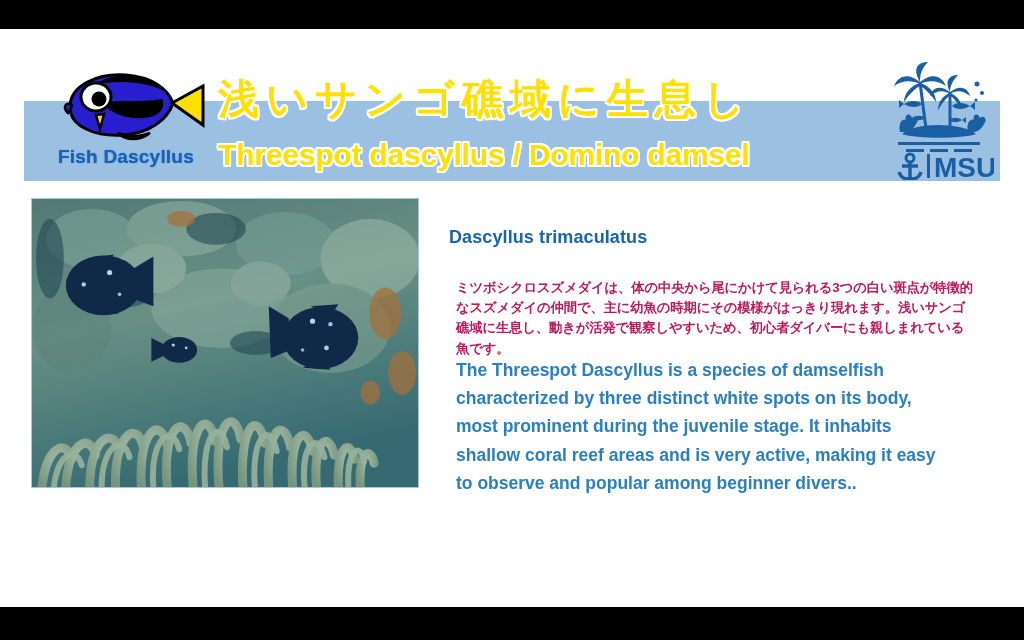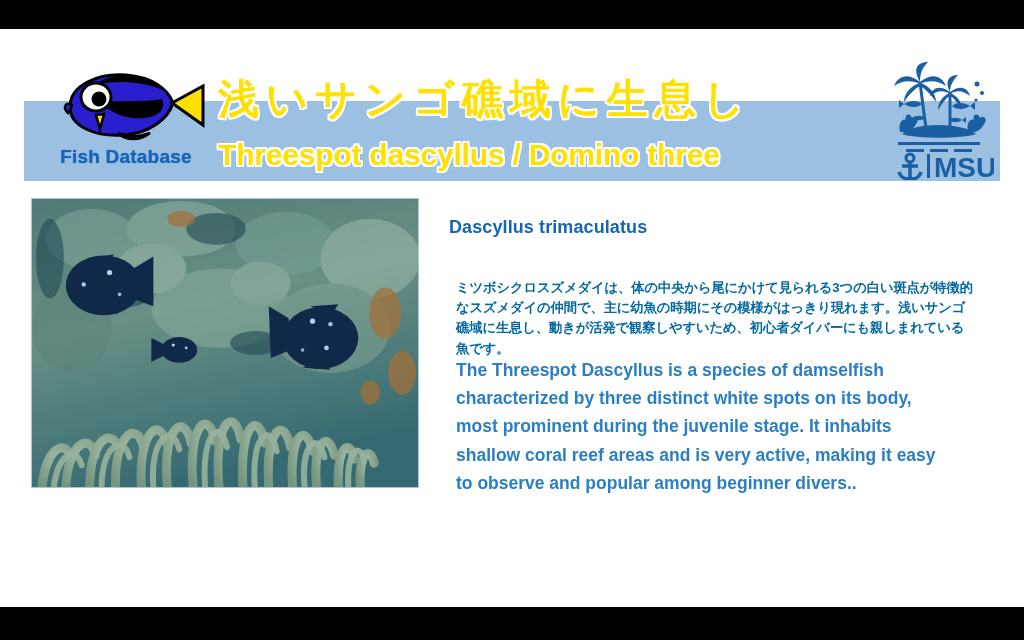--- a/index.html
+++ b/index.html
@@ -57,26 +57,26 @@
     border:1px solid #a8c4d8; overflow:hidden; background:#16505f;
   }
   .photo svg { width:100%; height:100%; display:block; }
 
   
   .taxonomy {
     position:absolute; left:451px; top:174px; width:520px;
     font-size:17px; color:#1f7bc1; white-space:nowrap; letter-spacing:.4px;
   }
   .species {
-    position:absolute; left:449px; top:188px; width:520px;
+    position:absolute; left:449px; top:198px; width:520px;
     font-size:18px; font-weight:bold; color:#1565b0; letter-spacing:.1px;
   }
   .para-jp {
     position:absolute; left:456px; top:249px; width:520px;
-    font-size:13.3px; font-weight:bold; color:#0369a1;
+    font-size:13.3px; font-weight:bold; color:#be185d;
     line-height:1.52; letter-spacing:-.1px;
   }
   .para-en {
     position:absolute; left:456px; top:327px; width:490px;
     font-size:17.5px; color:#2a7fc4; line-height:1.61;font-weight:bold;
   }
 
   
   .toolbar { position:absolute; left:6px; top:578px; width:260px; height:30px; display:flex; align-items:center; gap:4px; }
   .tb-btn {
@@ -103,24 +103,24 @@
         <path d="M32 46 C26 42, 22 48, 28 54 C30 52, 31 49, 32 46 Z" fill="#2a1fd0" stroke="#000" stroke-width="2.5"></path>
         <path d="M132 44 L163 27 L163 66 Z" fill="#ffe000" stroke="#000" stroke-width="3"></path>
         <path d="M55 26 C72 12, 104 14, 124 32 C110 24, 80 20, 55 26 Z" fill="#000"></path>
         <path d="M62 44 C78 40, 100 44, 122 40 C126 48, 120 56, 110 58 C92 62, 72 56, 62 44 Z" fill="#000"></path>
         <ellipse cx="56" cy="38" rx="15" ry="14" fill="#fff" stroke="#000" stroke-width="3"></ellipse>
         <ellipse cx="59" cy="40" rx="7.5" ry="7.5" fill="#000"></ellipse>
         <path d="M56 56 L64 55 L60 70 Z" fill="#ffe000" stroke="#000" stroke-width="2.5"></path>
         <path d="M78 74 C88 78, 100 78, 110 74 C100 82, 86 82, 78 74 Z" fill="#2a1fd0" stroke="#000" stroke-width="2.5"></path>
       </svg>
     </div>
-    <div class="logo-caption">Fish Database</div>
+    <div class="logo-caption">Fish Dascyllus</div>
 
     <div class="title-jp">浅いサンゴ礁域に生息し</div>
-    <div class="title-en">Threespot dascyllus / Domino three</div>
+    <div class="title-en">Threespot dascyllus / Domino damsel</div>
 
     <div class="logo-msu">
       <svg viewBox="0 0 110 120">
         <g fill="#1a5fa4" stroke="#1a5fa4">
 
           <path d="M18 74 C30 62, 78 62, 92 74 C78 79, 32 79, 18 74 Z" stroke-width="0"></path>
 
           <path d="M42 68 C40 54, 38 38, 36 22" stroke-width="3" fill="none"></path>
 
           <path d="M36 22 C24 12, 14 16, 10 26 C18 20, 28 20, 36 24 Z" stroke-width="0"></path>

